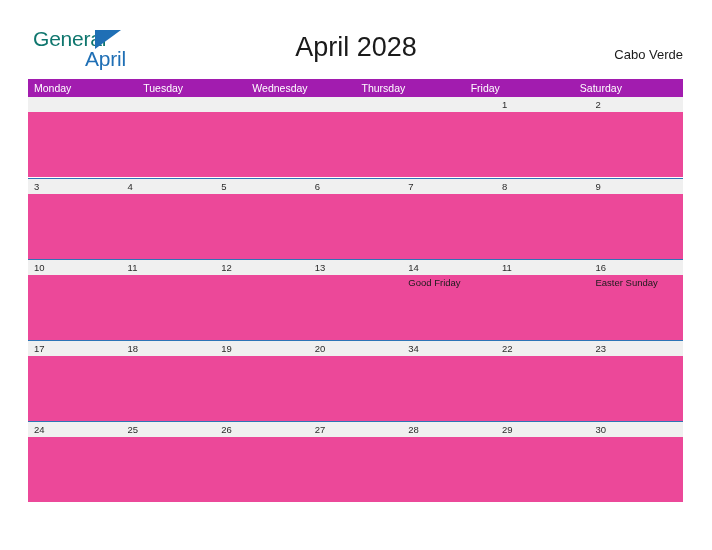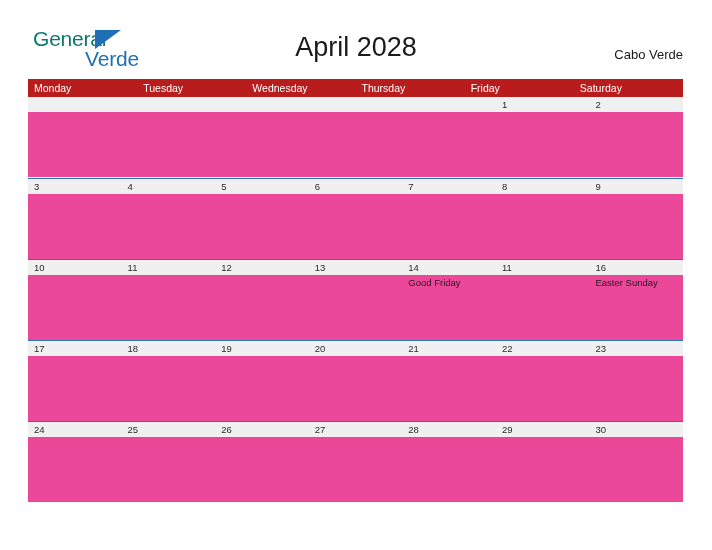--- a/index.html
+++ b/index.html
@@ -88,21 +88,21 @@
   
   .calendar {
     position: absolute;
     left: 28px;
     top: 79px;
     width: 655px;
   }
 
   .weekdays {
     display: flex;
-    background: #b91c1c;
+    background: #a21caf;
     height: 18px;
   }
   .weekday {
     flex: 1 1 0;
     color: #ffffff;
     font-size: 10.5px;
     line-height: 18px;
     padding-left: 6px;
     box-sizing: border-box;
     white-space: nowrap;
@@ -153,21 +153,21 @@
 </head>
 <body>
 
 <div class="page">
 
   <div class="topbar">
 
     <div class="logo">
       <span class="logo-general">General</span>
       <span class="logo-tri"></span>
-      <span class="logo-blue">Verde</span>
+      <span class="logo-blue">April</span>
     </div>
 
     <h1 class="cal-title">April 2028</h1>
 
     <div class="region">Cabo Verde</div>
 
   </div>
 
   <div class="calendar">
 
@@ -244,21 +244,21 @@
               <div class="event">Easter Sunday</div>
             </div>
           </div>
         </div>
         <div class="week">
           <div class="daterow">
             <div class="daycell-num">17</div>
             <div class="daycell-num">18</div>
             <div class="daycell-num">19</div>
             <div class="daycell-num">20</div>
-            <div class="daycell-num">21</div>
+            <div class="daycell-num">34</div>
             <div class="daycell-num">22</div>
             <div class="daycell-num">23</div>
           </div>
           <div class="bodyrow">
             <div class="daycell-body empty-cell"></div>
             <div class="daycell-body empty-cell"></div>
             <div class="daycell-body empty-cell"></div>
             <div class="daycell-body empty-cell"></div>
             <div class="daycell-body empty-cell"></div>
             <div class="daycell-body empty-cell"></div>

